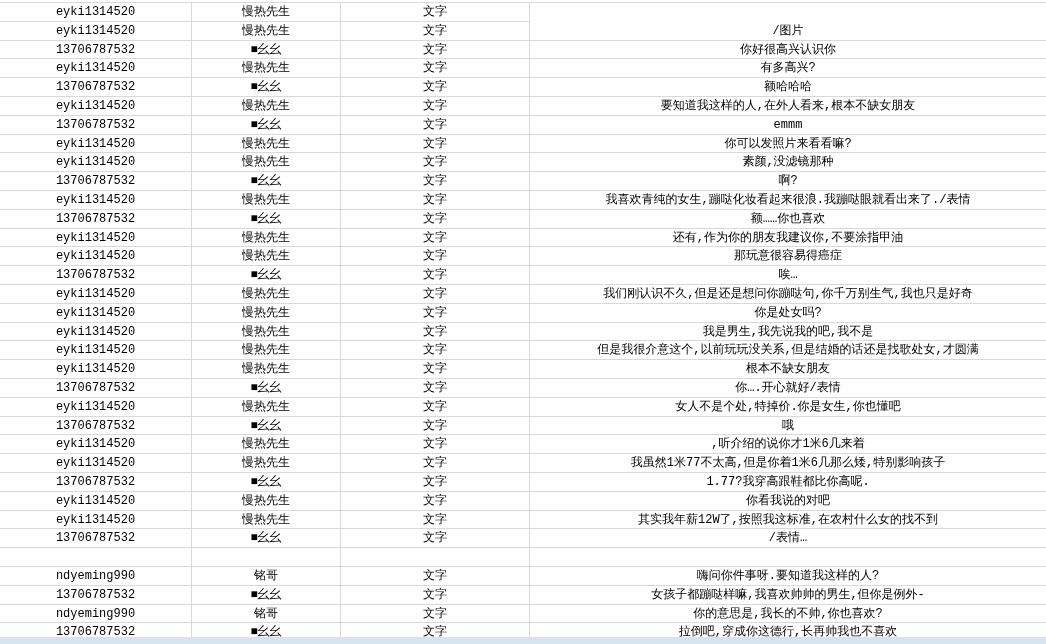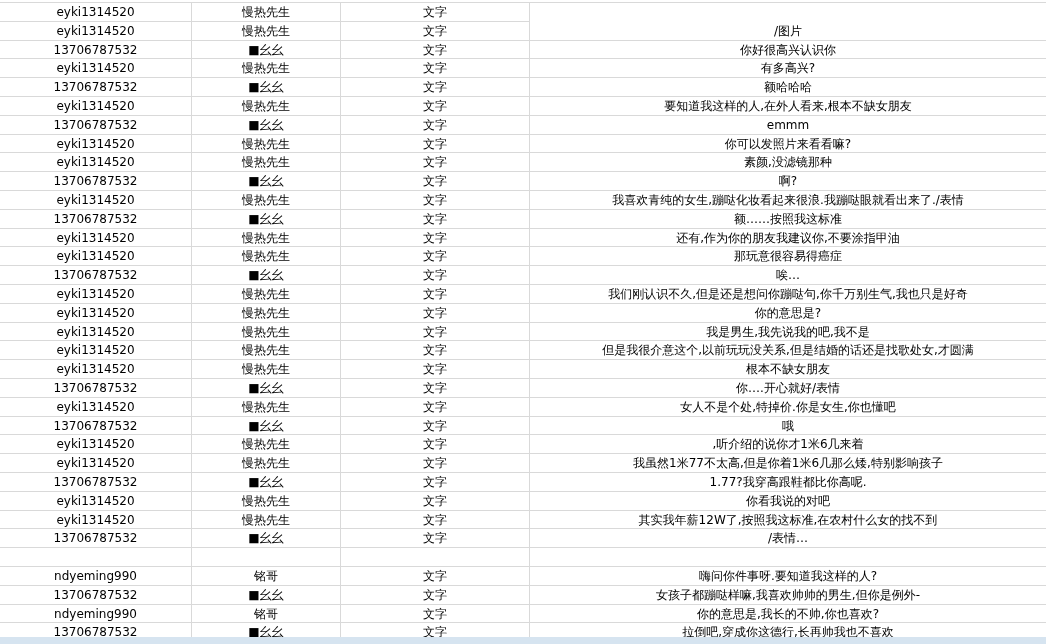--- a/index.html
+++ b/index.html
@@ -5,21 +5,21 @@
   html,body{margin:0;padding:0;}
   body{
     width:1046px;height:644px;overflow:hidden;background:#ffffff;
     font-family:"DejaVu Sans","Liberation Sans",sans-serif;
     position:relative;
   }
   .sheet{
     position:absolute;left:0;top:2px;width:1046px;
     border-top:1px solid var(--grid,#d9d9d9);
   }
-  .row{display:flex;width:1046px;}
+  .row{display:flex;width:1046px;font-family:Liberation Mono, monospace;}
   .cell{
     height:18.8px;line-height:18.6px;box-sizing:border-box;
     font-size:12px;color:#000;text-align:center;
     overflow:hidden;white-space:nowrap;
     border-bottom:1px solid var(--grid,#d9d9d9);
   }
   .c0{width:192px;border-right:1px solid var(--grid,#d9d9d9);}
   .c1{width:149px;border-right:1px solid var(--grid,#d9d9d9);}
   .c2{width:189px;border-right:1px solid var(--grid,#d9d9d9);}
   .c3{width:516px;}
@@ -94,21 +94,21 @@
     <div class="row">
       <div class="cell c0">eyki1314520</div>
       <div class="cell c1">慢热先生</div>
       <div class="cell c2">文字</div>
       <div class="cell c3">我喜欢青纯的女生,蹦哒化妆看起来很浪.我蹦哒眼就看出来了./表情</div>
     </div>
     <div class="row">
       <div class="cell c0">13706787532</div>
       <div class="cell c1">■幺幺</div>
       <div class="cell c2">文字</div>
-      <div class="cell c3">额……按照我这标准</div>
+      <div class="cell c3">额……你也喜欢</div>
     </div>
     <div class="row">
       <div class="cell c0">eyki1314520</div>
       <div class="cell c1">慢热先生</div>
       <div class="cell c2">文字</div>
       <div class="cell c3">还有,作为你的朋友我建议你,不要涂指甲油</div>
     </div>
     <div class="row">
       <div class="cell c0">eyki1314520</div>
       <div class="cell c1">慢热先生</div>
@@ -124,21 +124,21 @@
     <div class="row">
       <div class="cell c0">eyki1314520</div>
       <div class="cell c1">慢热先生</div>
       <div class="cell c2">文字</div>
       <div class="cell c3">我们刚认识不久,但是还是想问你蹦哒句,你千万别生气,我也只是好奇</div>
     </div>
     <div class="row">
       <div class="cell c0">eyki1314520</div>
       <div class="cell c1">慢热先生</div>
       <div class="cell c2">文字</div>
-      <div class="cell c3">你的意思是?</div>
+      <div class="cell c3">你是处女吗?</div>
     </div>
     <div class="row">
       <div class="cell c0">eyki1314520</div>
       <div class="cell c1">慢热先生</div>
       <div class="cell c2">文字</div>
       <div class="cell c3">我是男生,我先说我的吧,我不是</div>
     </div>
     <div class="row">
       <div class="cell c0">eyki1314520</div>
       <div class="cell c1">慢热先生</div>

